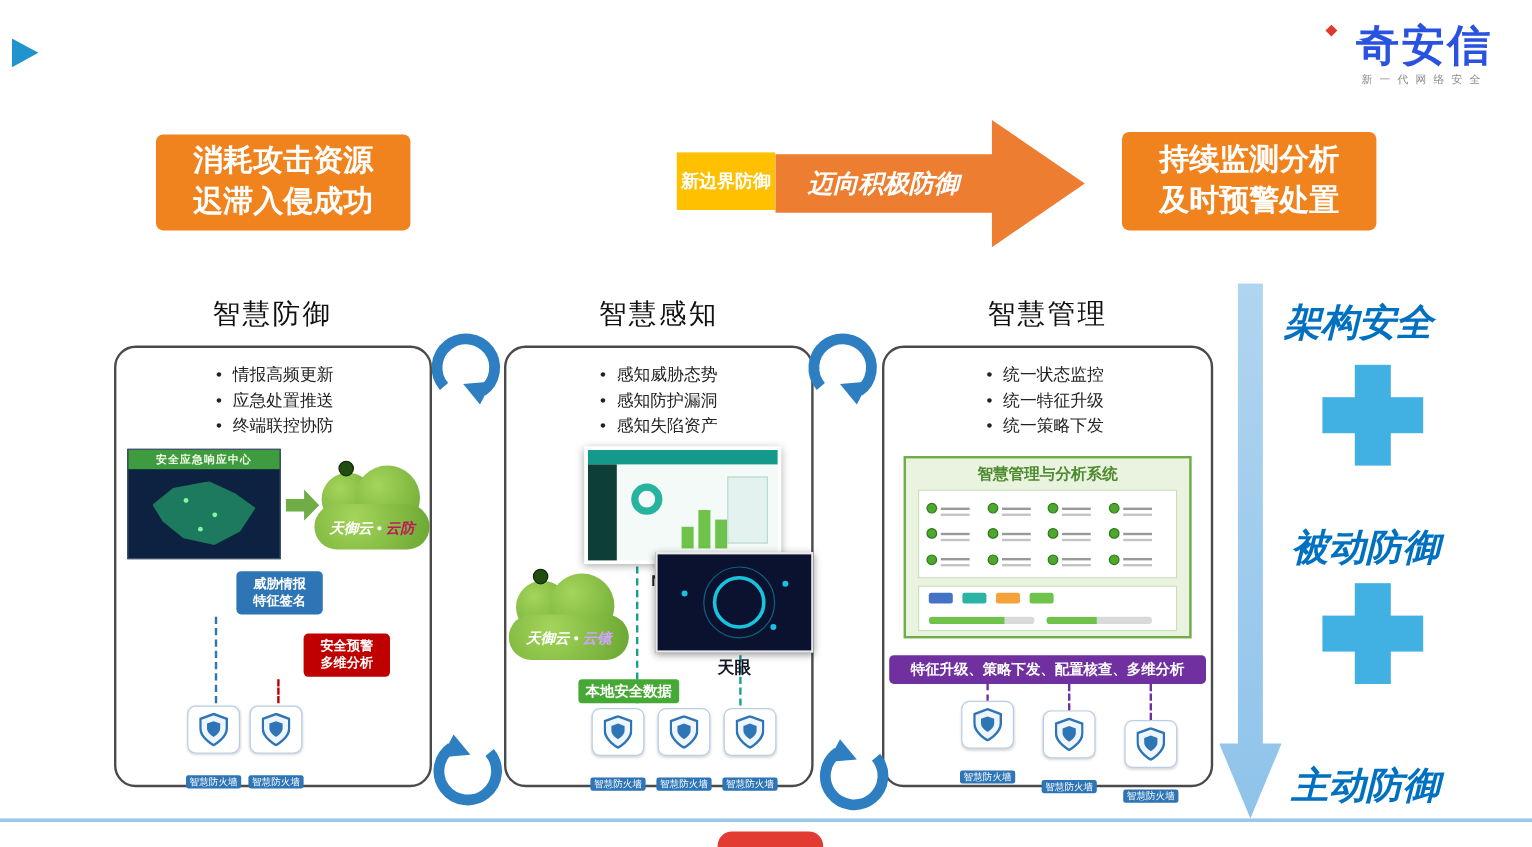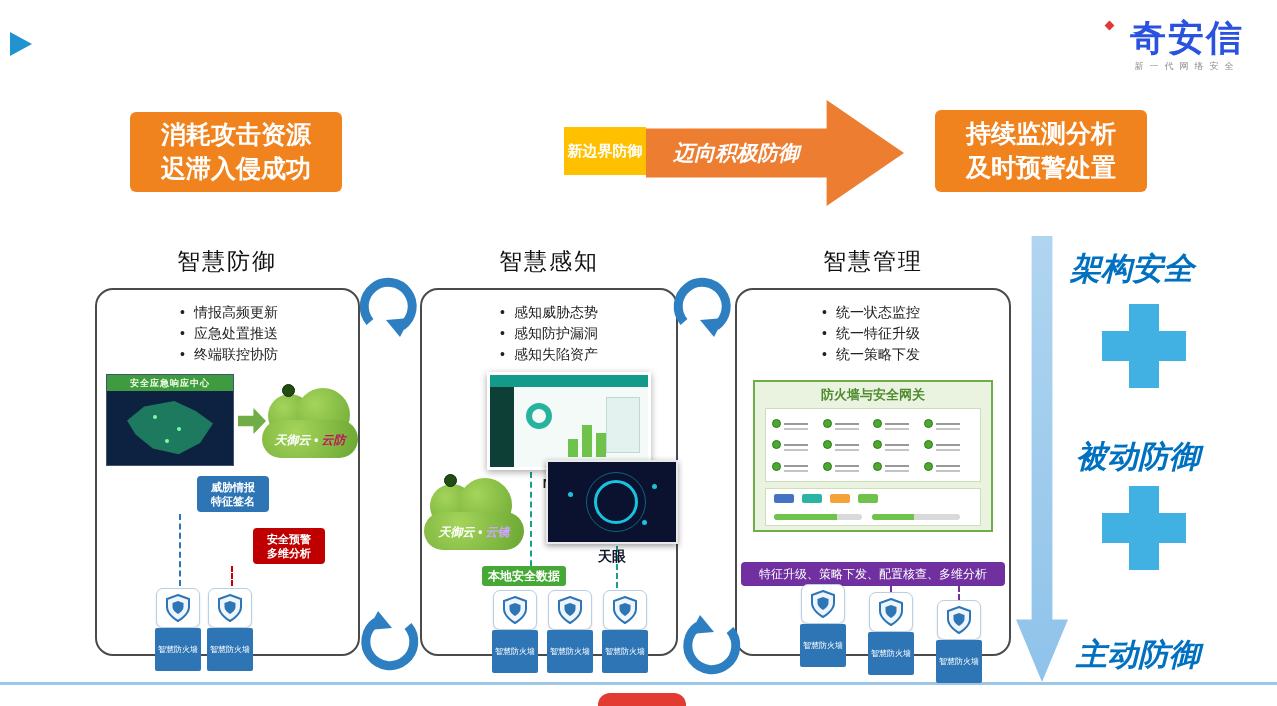--- a/index.html
+++ b/index.html
@@ -68,21 +68,21 @@
   .dash-red{left:231px;top:566px;height:20px;border-left:2px dashed #c00000}
   .dash-teal1{left:530px;top:472px;height:114px;border-left:2px dashed #17a08e;z-index:1}
   .dash-teal2{left:616px;top:546px;height:42px;border-left:2px dashed #17a08e;z-index:1}
   .dash-p1{left:822px;top:570px;height:14px;border-left:2px dashed #7030a0}
   .dash-p2{left:890px;top:570px;height:22px;border-left:2px dashed #7030a0}
   .dash-p3{left:958px;top:570px;height:30px;border-left:2px dashed #7030a0}
 
   
   .fw{width:46px;z-index:4;display:flex;flex-direction:column;align-items:center}
   .fw-box{width:44px;height:40px;background:#fff;border:1px solid #b9cfe4;border-radius:7px;display:flex;align-items:center;justify-content:center;box-shadow:0 1px 2px rgba(0,0,0,.15)}
-  .fw-label{margin-top:0;background:#2e75b6;color:#fff;font-size:8px;line-height:11px;padding:16px 3px;border-radius:2px;white-space:nowrap}
+  .fw-label{margin-top:18px;background:#2e75b6;color:#fff;font-size:8px;line-height:11px;padding:0 3px;border-radius:2px;white-space:nowrap}
 
   
   .ngsoc{left:487px;top:372px;width:164px;height:98px;background:#f4faf8;border:3px solid #fff;box-shadow:0 2px 7px rgba(0,0,0,.35);z-index:2}
   .ng-top{position:absolute;left:0;top:0;right:0;height:12px;background:#149a8a}
   .ng-side{position:absolute;left:0;top:12px;bottom:0;width:24px;background:#0e3f37}
   .ng-donut{position:absolute;left:36px;top:28px;width:26px;height:26px;border-radius:50%;border:6px solid #26b3a0}
   .ng-bar{position:absolute;bottom:10px;width:10px;background:#6fc24a}
   .ng-b1{left:78px;height:18px}.ng-b2{left:92px;height:32px}.ng-b3{left:106px;height:24px}
   .ng-panel{position:absolute;right:8px;top:22px;width:34px;height:56px;background:#e3f2ee;border:1px solid #bcd9d2}
   .ngsoc-label{left:487px;top:476px;width:164px;text-align:center;font-size:13px;font-weight:700;color:#222;z-index:2;letter-spacing:1px}
@@ -100,21 +100,21 @@
   .cell{display:flex;align-items:center;gap:3px}
   .cell-dot{width:9px;height:9px;border-radius:50%;background:#4ea72e;border:1px solid #2d7a1a;flex:none}
   .cell-lines{width:24px;height:2px;background:#999;box-shadow:0 5px 0 #c4c4c4}
   .mpanel-bars{position:absolute;left:10px;top:106px;width:216px;height:38px;background:#fff;border:1px solid #cadfba;padding:5px 8px;display:flex;flex-direction:column;justify-content:space-between}
   .chip-row{display:flex;gap:8px}
   .chip{width:20px;height:9px;border-radius:2px}
   .chip.b{background:#4472c4}.chip.t{background:#2bb3a3}.chip.o{background:#f4a23a}.chip.g{background:#6fc24a}
   .pbar-row{display:flex;gap:10px;align-items:center}
   .pbar{width:88px;height:6px;background:#d9d9d9;border-radius:3px;overflow:hidden}
   .pbar>div{height:100%;background:#6fc24a}
-  .tag-purple{left:741px;top:562px;width:264px;height:24px;background:#7030a0;color:#fff;font-size:12px;font-weight:400;display:flex;align-items:center;justify-content:center;border-radius:4px;z-index:3;white-space:nowrap}
+  .tag-purple{left:741px;top:546px;width:264px;height:24px;background:#7030a0;color:#fff;font-size:12px;font-weight:700;display:flex;align-items:center;justify-content:center;border-radius:4px;z-index:3;white-space:nowrap}
 
   
   .cycle{z-index:5}
   .rot180{transform:rotate(180deg)}
 
   
   .varrow{left:1016px;top:236px;width:52px;height:446px;background:linear-gradient(#b0d5f0,#8fc3ea);z-index:1;
     clip-path:polygon(30% 0,70% 0,70% 86%,100% 86%,50% 100%,0 86%,30% 86%)}
   .side-label{font-size:31px;font-weight:700;font-style:italic;color:#0070c0;white-space:nowrap;z-index:2}
   .sl1{left:1070px;top:248px}
@@ -300,21 +300,21 @@
     <div class="fw-box">
         <svg viewBox="0 0 24 28" width="24" height="28">
           <path d="M12 1 L23 5 V13 C23 21 12 27 12 27 C12 27 1 21 1 13 V5 Z" fill="#eef5fc" stroke="#2e75b6" stroke-width="2"></path>
           <path d="M12 7 L17.5 9 V13 C17.5 17 12 20 12 20 C12 20 6.5 17 6.5 13 V9 Z" fill="#2e75b6"></path>
         </svg>
       </div>
     <div class="fw-label">智慧防火墙</div>
   </div>
 
   <div class="abs mpanel">
-    <div class="mpanel-title">防火墙与安全网关</div>
+    <div class="mpanel-title">智慧管理与分析系统</div>
     <div class="mpanel-grid">
       <div class="cell">
           <span class="cell-dot"></span>
           <span class="cell-lines"></span>
         </div>
       <div class="cell">
           <span class="cell-dot"></span>
           <span class="cell-lines"></span>
         </div>
       <div class="cell">

